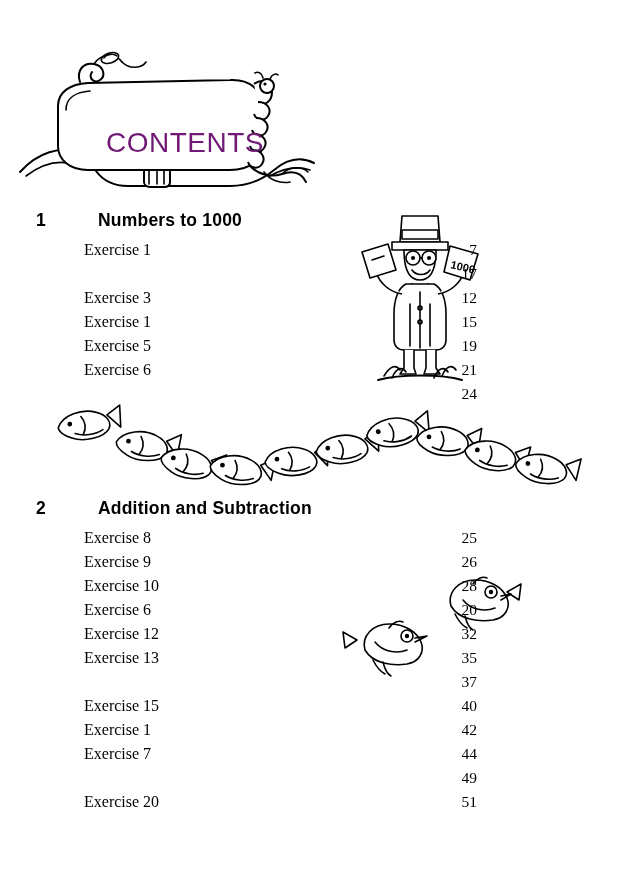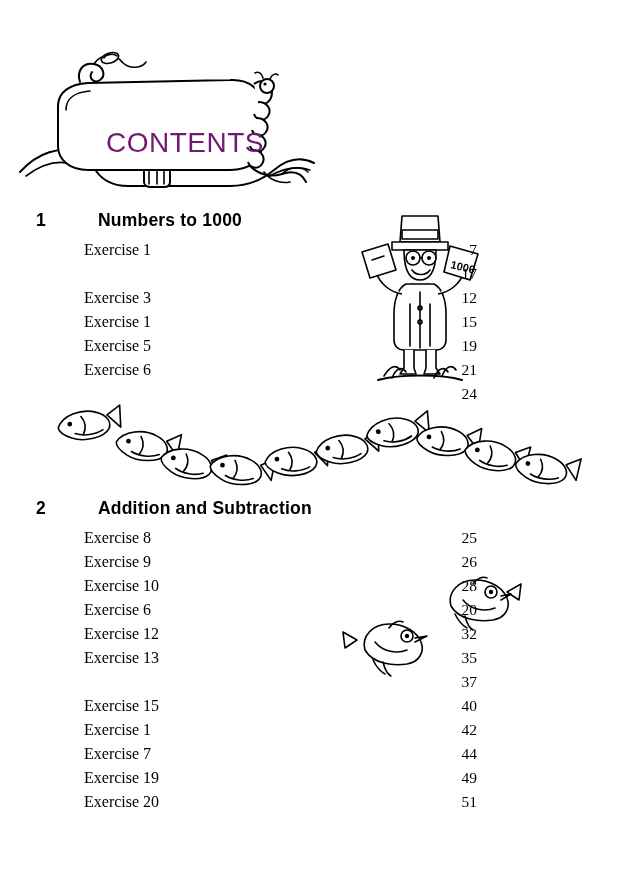--- a/index.html
+++ b/index.html
@@ -378,21 +378,20 @@
       </div>
       <div class="entry-row">
         <span class="entry-label">Exercise 1</span>
         <span class="entry-page">42</span>
       </div>
       <div class="entry-row">
         <span class="entry-label">Exercise 7</span>
         <span class="entry-page">44</span>
       </div>
       <div class="entry-row">
-        <span class="entry-label">Exercise 19</span>
         <span class="entry-page">49</span>
       </div>
       <div class="entry-row">
         <span class="entry-label">Exercise 20</span>
         <span class="entry-page">51</span>
       </div>
     </div>
   </div>
 
 </div>

